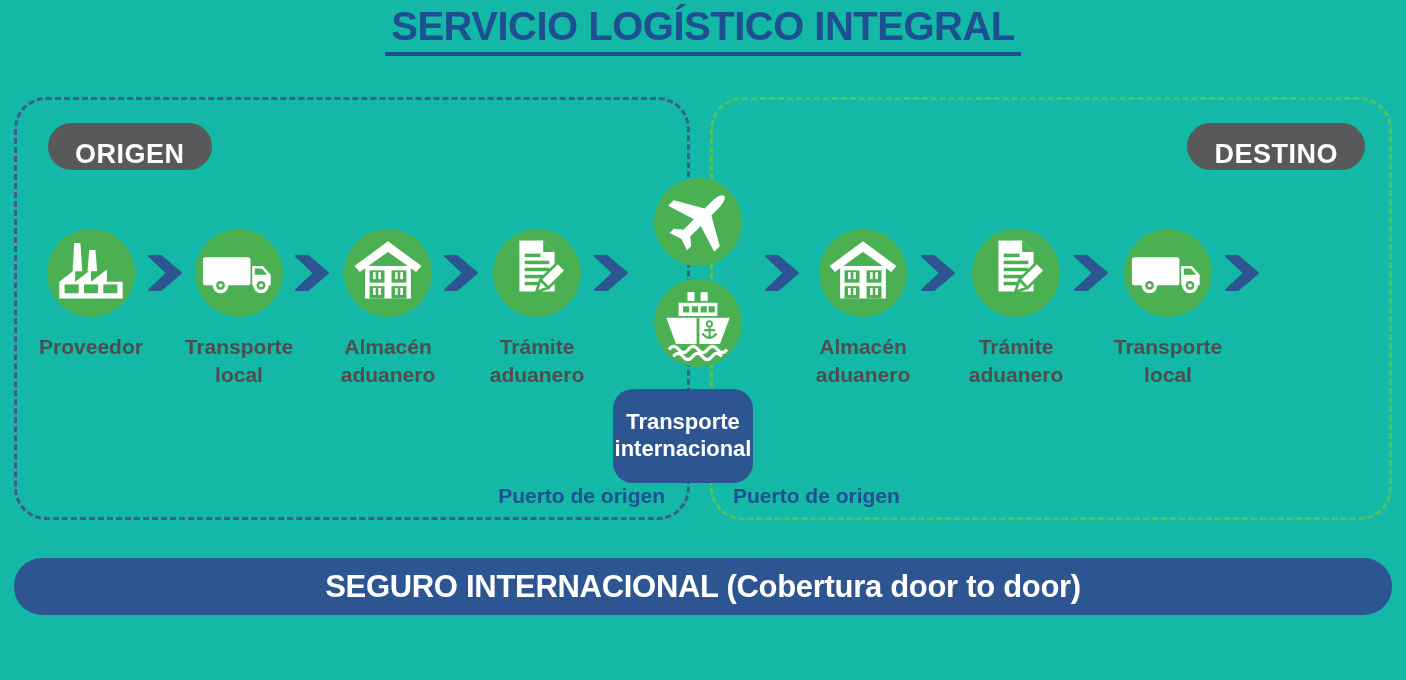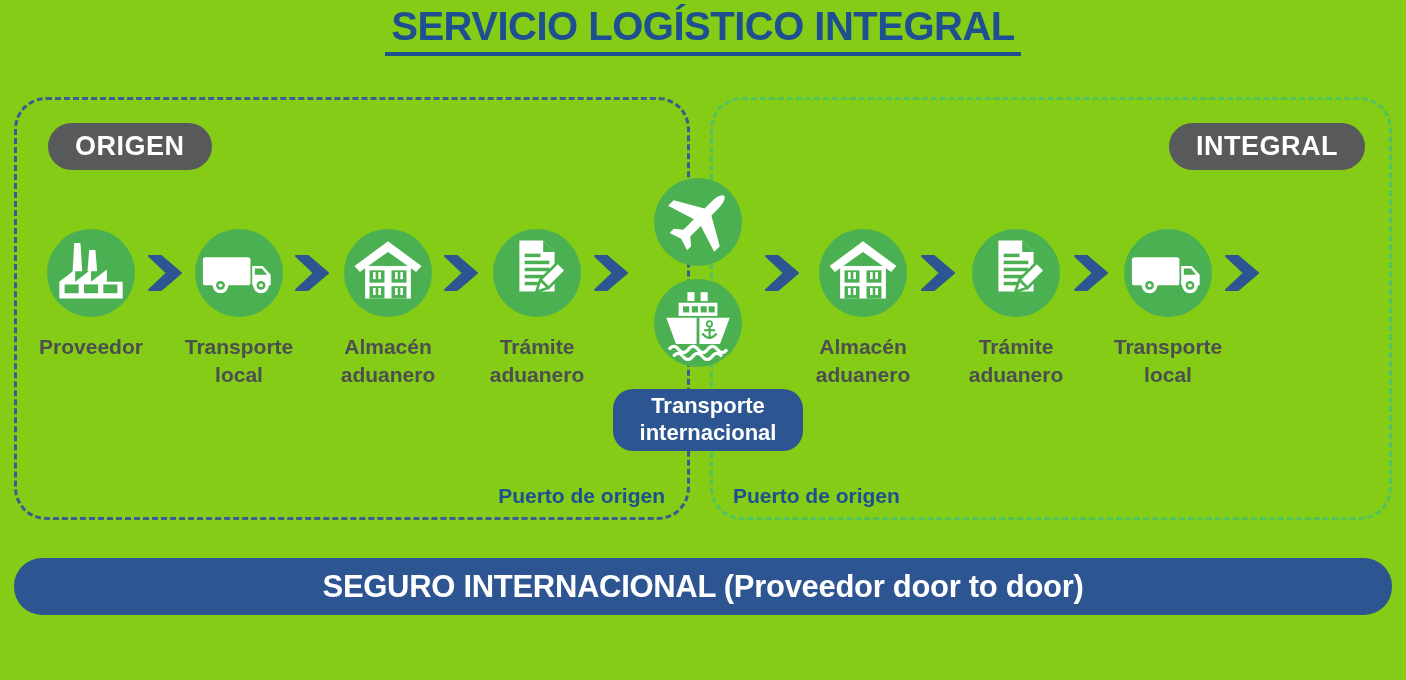--- a/index.html
+++ b/index.html
@@ -7,31 +7,31 @@
     --flow-blue:#2d5591;
     --title-blue:#1d4f91;
     --origin-dash:#3d5c8f;
     --dest-dash:#52c25f;
     --badge-gray:#58595b;
     --label-gray:#4d4e50;
   }
   *{margin:0;padding:0;box-sizing:border-box;}
   html,body{background:#fff;}
   body{font-family:"Liberation Sans", sans-serif;}
-  .canvas{position:relative;width:1406px;height:680px;background:#84cc16;overflow:hidden;}
+  .canvas{position:relative;width:1406px;height:680px;background:#14b8a6;overflow:hidden;}
 
   .title{position:absolute;top:4px;left:0;width:100%;text-align:center;}
   .title span{display:inline-block;font-size:40px;font-weight:700;color:var(--title-blue);
     letter-spacing:-0.5px;border-bottom:4px solid var(--title-blue);padding:0 6px 3px 6px;}
 
   .box{position:absolute;top:97px;height:423px;border-radius:32px;background:transparent;}
   .origin-box{left:14px;width:676px;border:3px dashed var(--origin-dash);}
   .dest-box{left:710px;width:682px;border:3px dashed var(--dest-dash);}
 
-  .badge{position:absolute;top:123px;height:47px;line-height:47px;padding:0 27px;border-radius:24px;
+  .badge{position:absolute;top:123px;height:47px;line-height:47px;padding:8px 27px;border-radius:24px;
     background:var(--badge-gray);color:#fff;font-size:27px;font-weight:700;letter-spacing:0.5px;z-index:3;}
   .badge.origin{left:48px;}
   .badge.dest{right:41px;}
 
   .port{position:absolute;top:484px;font-size:21px;font-weight:700;color:var(--title-blue);z-index:3;}
   .port.origin{left:400px;width:265px;text-align:right;}
   .port.dest{left:733px;width:300px;text-align:left;}
 
   .step{position:absolute;top:229px;width:150px;text-align:center;z-index:2;}
   .circle{width:88px;height:88px;border-radius:50%;background:var(--green);margin:0 auto;overflow:hidden;}
@@ -40,42 +40,42 @@
 
   .mid-circle{position:absolute;left:654px;width:88px;height:88px;border-radius:50%;
     background:var(--green);z-index:4;overflow:hidden;}
   .mid-circle svg{display:block;width:100%;height:100%;}
   .mid-circle.plane{top:178px;}
   .mid-circle.ship{top:279px;}
 
   .arrow{position:absolute;top:253px;width:40px;height:40px;z-index:2;}
   .arrow svg{display:block;width:100%;height:100%;}
 
-  .pill{position:absolute;left:613px;top:389px;width:190px;min-height:57px;z-index:4;
+  .pill{position:absolute;left:613px;top:389px;width:140px;min-height:57px;z-index:4;
     background:var(--flow-blue);border-radius:20px;display:flex;align-items:center;justify-content:center;
-    color:#fff;font-size:22px;font-weight:700;text-align:center;line-height:1.22;padding:4px 8px;}
+    color:#fff;font-size:22px;font-weight:700;text-align:center;line-height:1.22;padding:20px 8px;}
 
   .insurance-bar{position:absolute;left:14px;top:558px;width:1378px;height:57px;background:var(--flow-blue);
     border-radius:28px;display:flex;align-items:center;justify-content:center;
     color:#fff;font-size:31px;font-weight:700;letter-spacing:-0.3px;}
 </style>
 </head>
 <body>
 
 <div class="canvas">
 
   <div class="title">
     <span>SERVICIO LOGÍSTICO INTEGRAL</span>
   </div>
 
   <div class="box origin-box"></div>
   <div class="box dest-box"></div>
 
   <div class="badge origin">ORIGEN</div>
-  <div class="badge dest">INTEGRAL</div>
+  <div class="badge dest">DESTINO</div>
 
   <div class="step" style="left:16px">
     <div class="circle">
       <svg viewBox="0 0 100 100">
         <path d="M31 16 h7 l2 32 h-11 z" fill="#fff"></path>
         <path d="M48 24 h7 l2 24 h-11 z" fill="#fff"></path>
         <path d="M14 79 V60 L32 46 V60 L50 46 V60 L68 46 V60 H86 V79 Z" fill="#fff"></path>
         <rect x="20" y="63" width="16" height="10" fill="#4bb052"></rect>
         <rect x="42" y="63" width="16" height="10" fill="#4bb052"></rect>
         <rect x="64" y="63" width="16" height="10" fill="#4bb052"></rect>
@@ -269,16 +269,16 @@
   <div class="arrow" style="left:1223px">
       <svg viewBox="0 0 40 40">
         <path d="M3 3 H15 L35 20 L15 37 H3 L21 20 Z" fill="#2d5591" stroke="#2d5591" stroke-width="2" stroke-linejoin="round"></path>
       </svg>
     </div>
 
   <div class="port origin">Puerto de origen</div>
   <div class="port dest">Puerto de origen</div>
 
   <div class="insurance-bar">
-    <span>SEGURO INTERNACIONAL (Proveedor door to door)</span>
+    <span>SEGURO INTERNACIONAL (Cobertura door to door)</span>
   </div>
 
 </div>
 
 </body></html>

